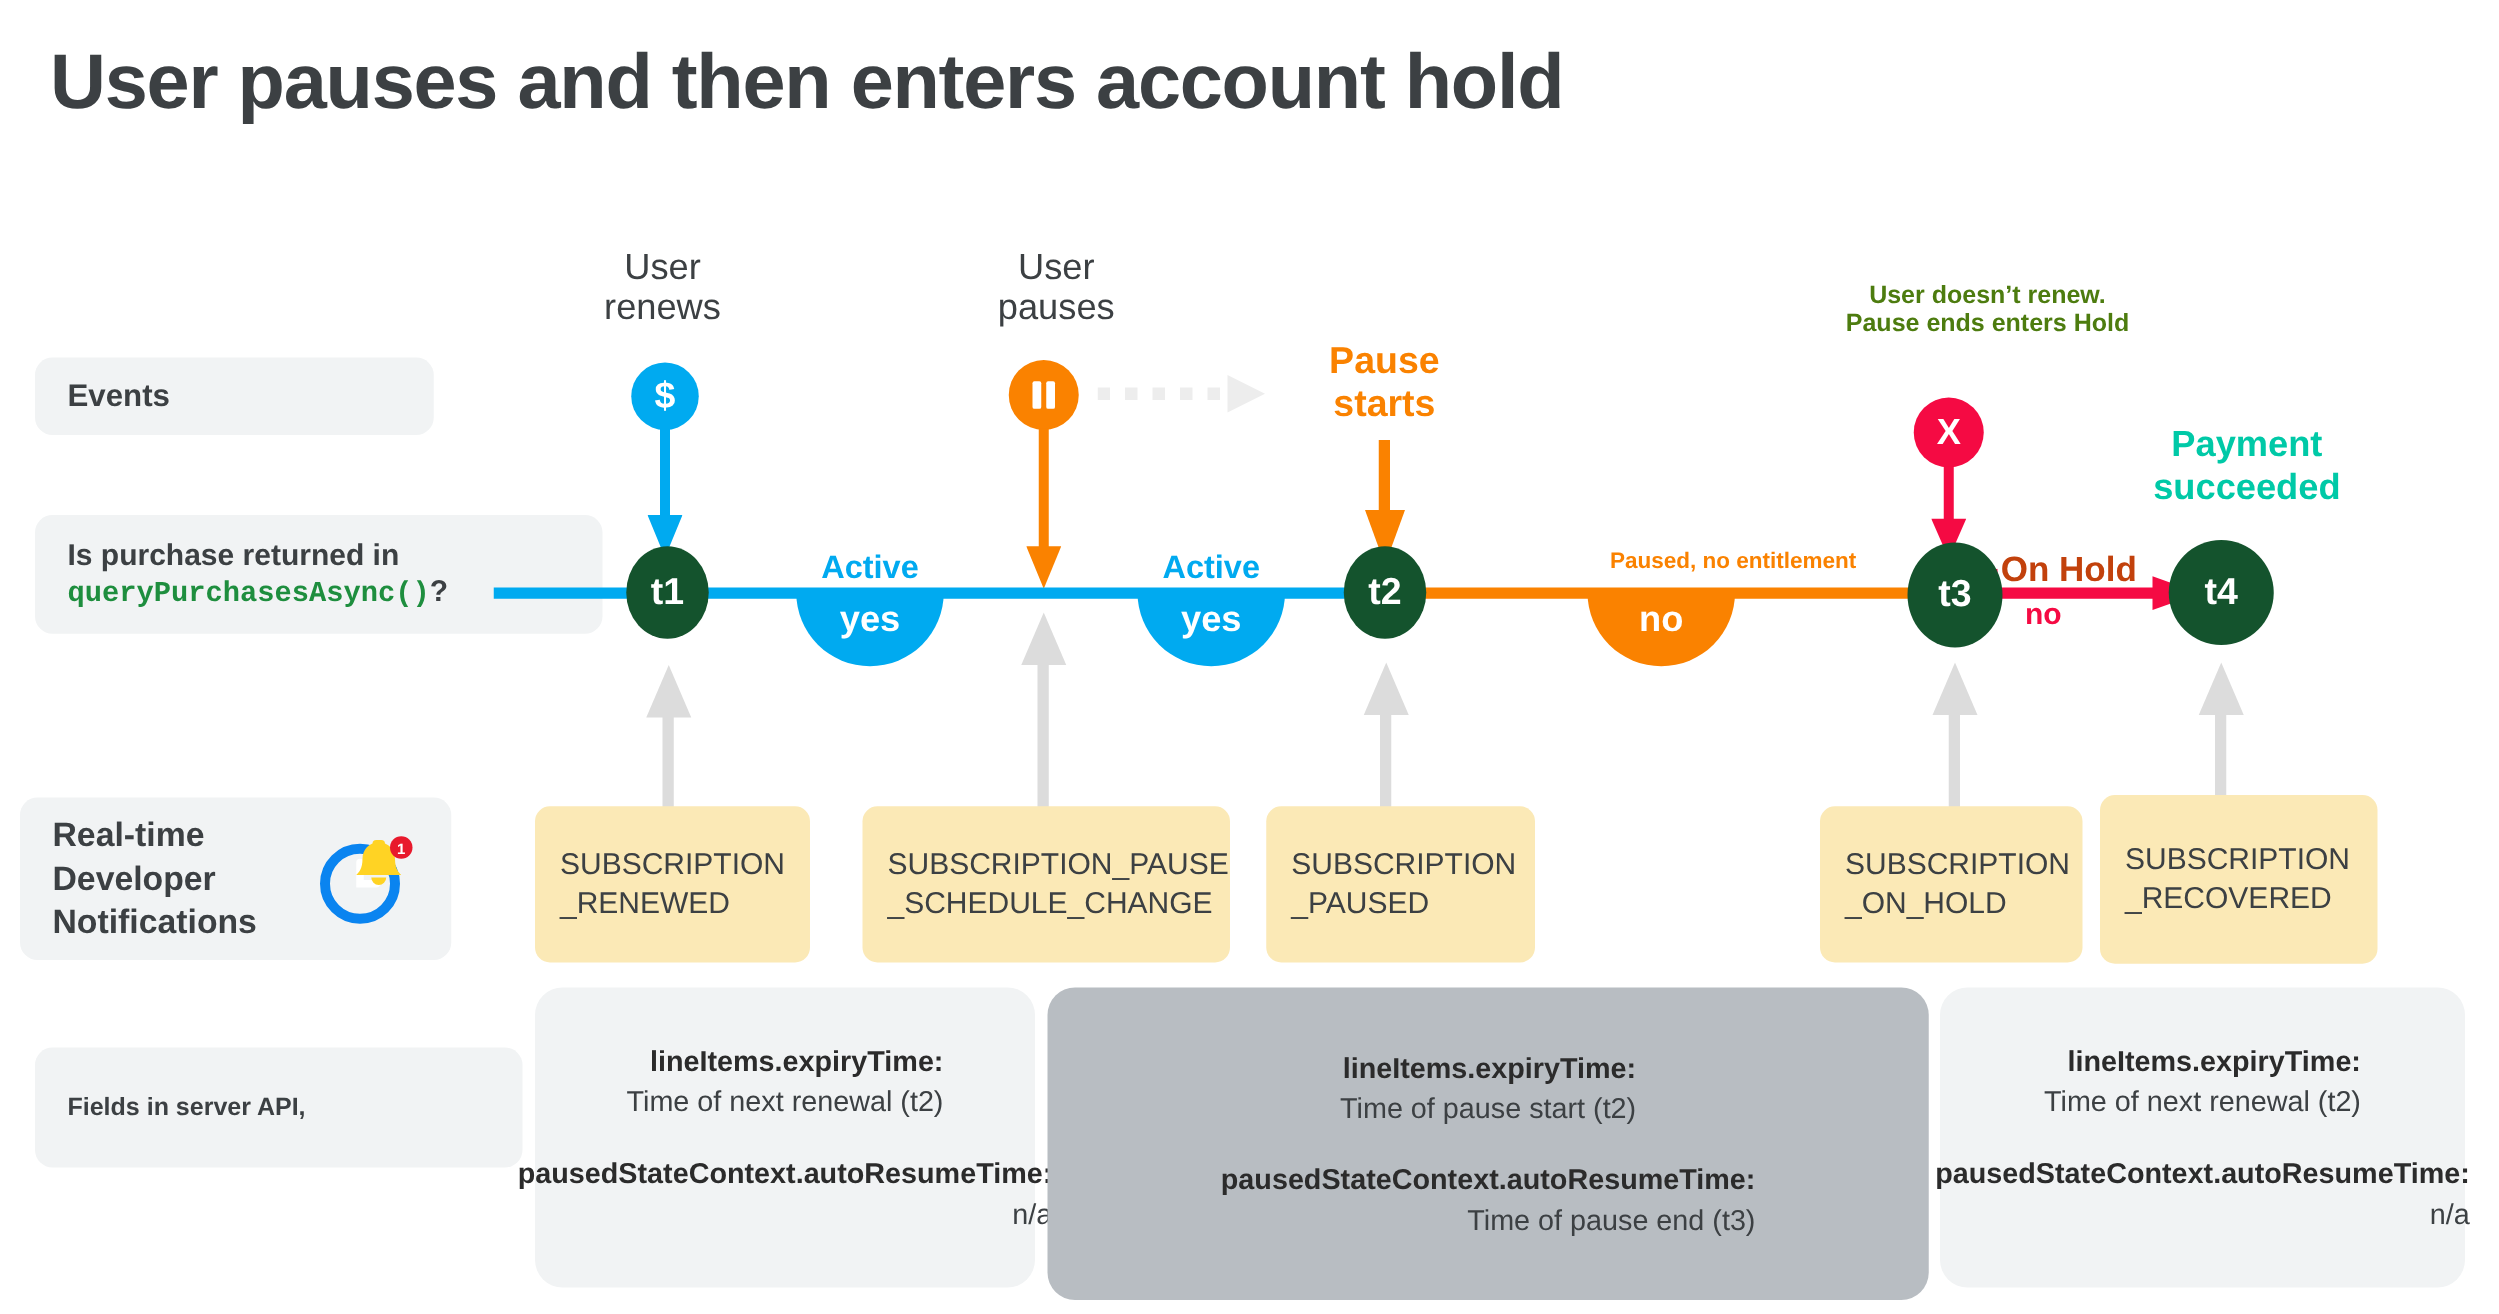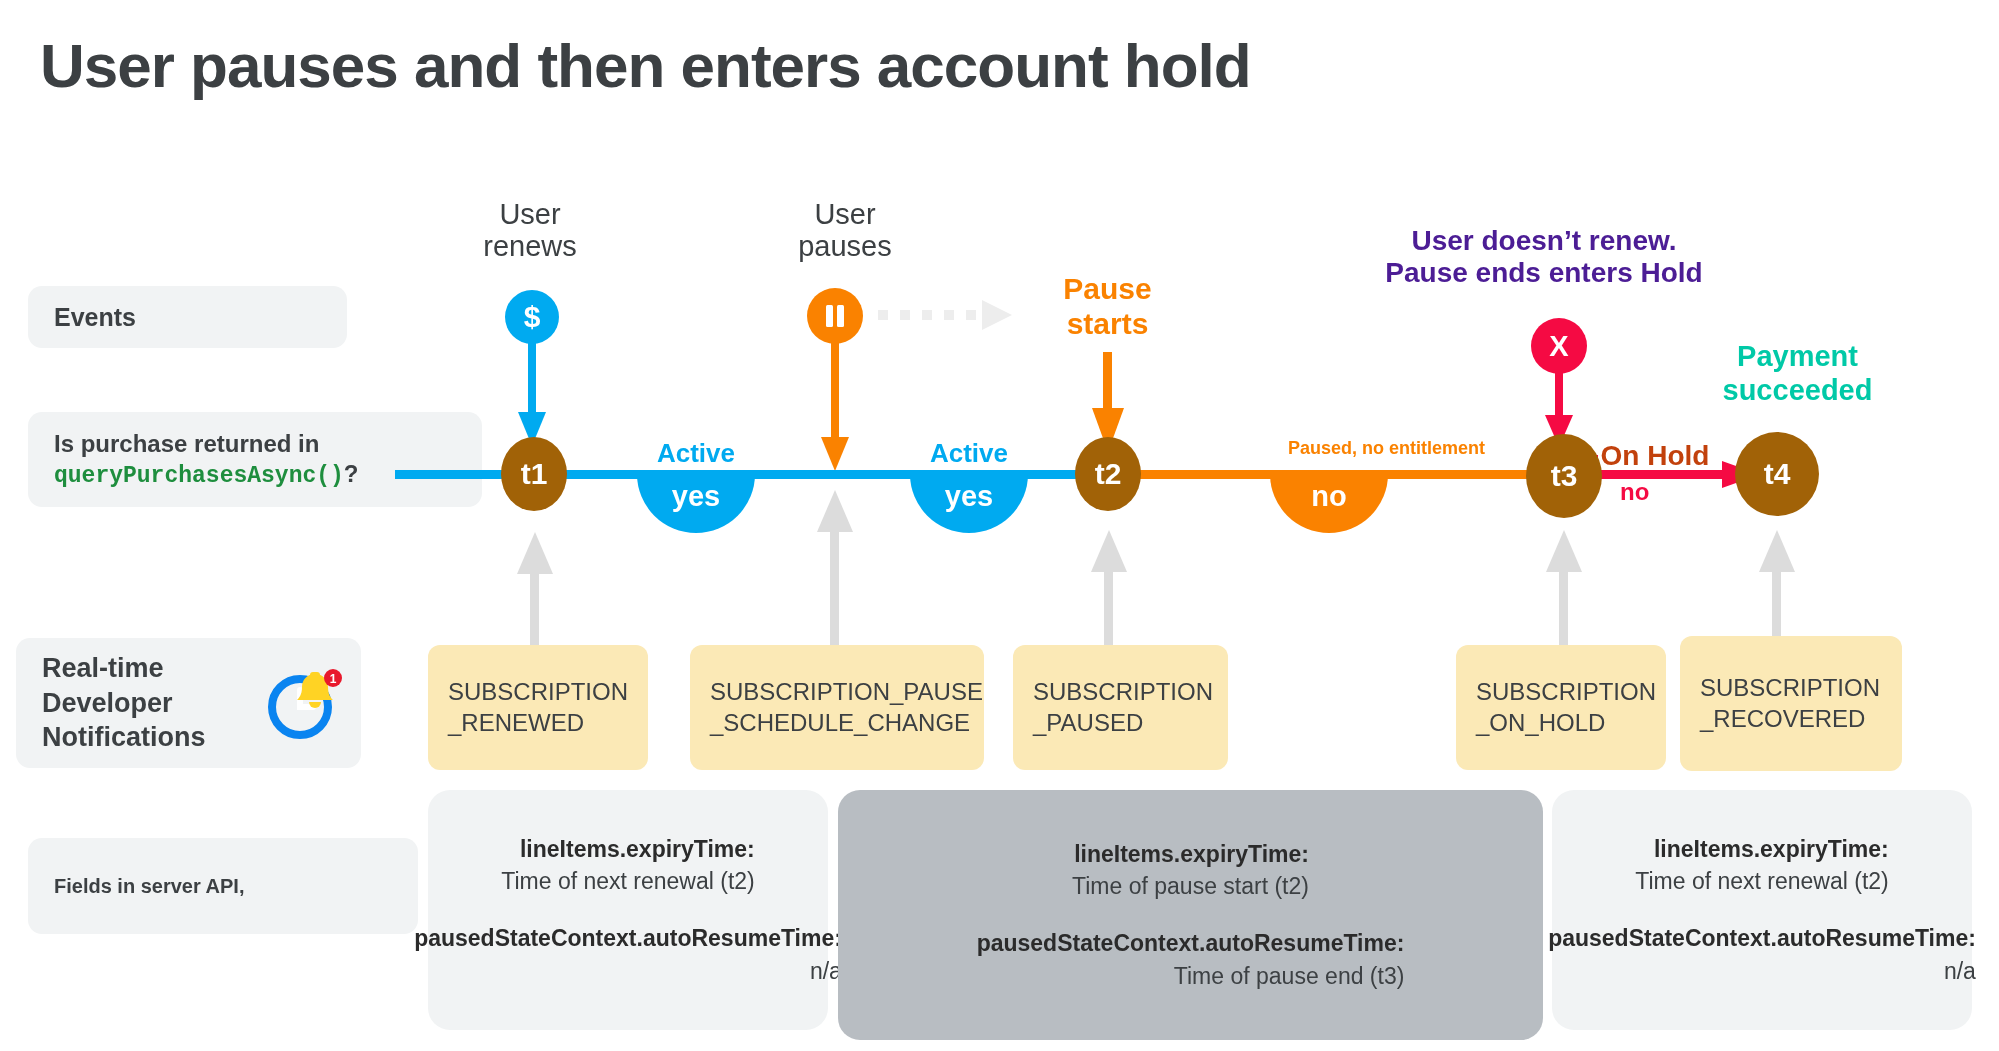--- a/index.html
+++ b/index.html
@@ -30,21 +30,21 @@
     border-radius:14px;
     display:flex;align-items:center;
     box-sizing:border-box;
     padding:0 26px;
     color:#3c4043;
     font-weight:700;
   }
   #label-events{left:28px;top:286px;width:319px;height:62px;font-size:25px;}
   #label-query{left:28px;top:412px;width:454px;height:95px;font-size:24px;line-height:1.22;}
   #label-query .code{color:#1e8e3e;font-family:"Liberation Mono",monospace;font-weight:700;font-size:23px;}
-  #label-rtdn{left:16px;top:638px;width:345px;height:130px;font-size:27px;line-height:1.28;justify-content:space-between;padding-right:18px;}
+  #label-rtdn{left:16px;top:638px;width:345px;height:130px;font-size:27px;line-height:1.28;justify-content:space-between;padding-right:30px;}
   #label-fields{left:28px;top:838px;width:390px;height:96px;font-size:20px;line-height:1.25;}
 
   .rtdn-icon{width:78px;height:78px;position:relative;flex:0 0 auto;}
 
   
   .evt-caption{
     text-align:center;font-size:29px;line-height:1.12;color:#3c4043;font-weight:400;
   }
   .bold-caption{font-weight:700;text-align:center;line-height:1.16;}
 
@@ -52,21 +52,21 @@
   .evt-circle{
     border-radius:50%;
     display:flex;align-items:center;justify-content:center;
     color:#fff;font-weight:700;
   }
 
   
   .tl-seg{position:absolute;height:9px;}
   .tnode{
     position:absolute;width:66px;height:74px;border-radius:50%;
-    background:#a16207;color:#fff;font-size:30px;font-weight:700;
+    background:#14532d;color:#fff;font-size:30px;font-weight:700;
     display:flex;align-items:center;justify-content:center;
   }
   .halfbubble{
     position:absolute;width:118px;height:59px;
     border-radius:0 0 59px 59px;
     display:flex;align-items:flex-start;justify-content:center;
     color:#fff;font-weight:700;font-size:29px;
     padding-top:6px;box-sizing:border-box;
   }
   .seg-label{position:absolute;font-weight:700;text-align:center;}
@@ -175,21 +175,21 @@
 
   <div class="abs bold-caption" style="left:1020px;top:272px;width:175px;font-size:30px;color:#FA8200;">
     <div>Pause</div>
     <div>starts</div>
   </div>
   <svg class="abs" style="left:1092px;top:352px;" width="32" height="104">
     <rect x="11" y="0" width="9" height="62" fill="#FA8200"></rect>
     <polygon points="0,56 32,56 16,100" fill="#FA8200"></polygon>
   </svg>
 
-  <div class="abs bold-caption" style="left:1344px;top:225px;width:400px;font-size:28px;color:#4c1d95;">
+  <div class="abs bold-caption" style="left:1390px;top:225px;width:400px;font-size:20px;color:#4d7c0f;">
     <div>User doesn’t renew.</div>
     <div>Pause ends enters Hold</div>
   </div>
   <div class="abs evt-circle" style="left:1531px;top:318px;width:56px;height:56px;background:#F50A43;font-size:29px;">
     <span>X</span>
   </div>
   <svg class="abs" style="left:1545px;top:373px;" width="28" height="78">
     <rect x="10" y="0" width="8" height="48" fill="#F50A43"></rect>
     <polygon points="0,42 28,42 14,74" fill="#F50A43"></polygon>
   </svg>

